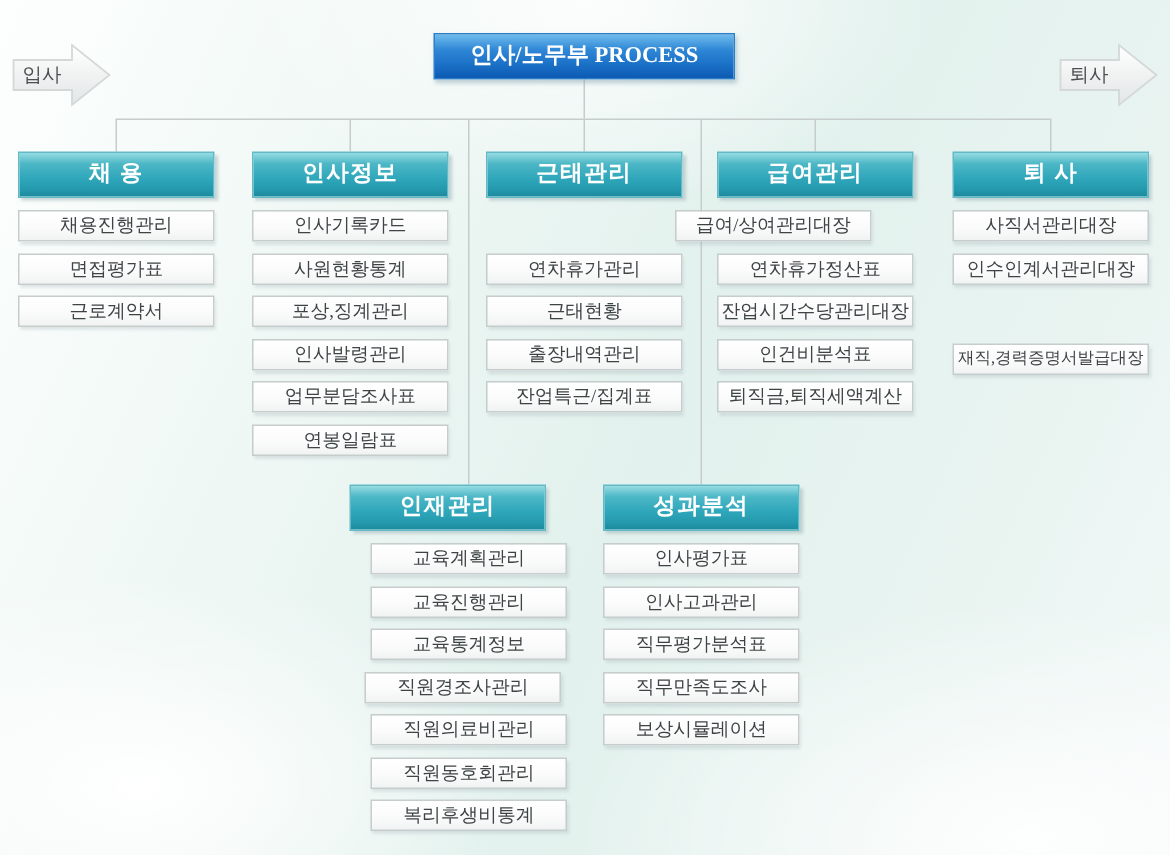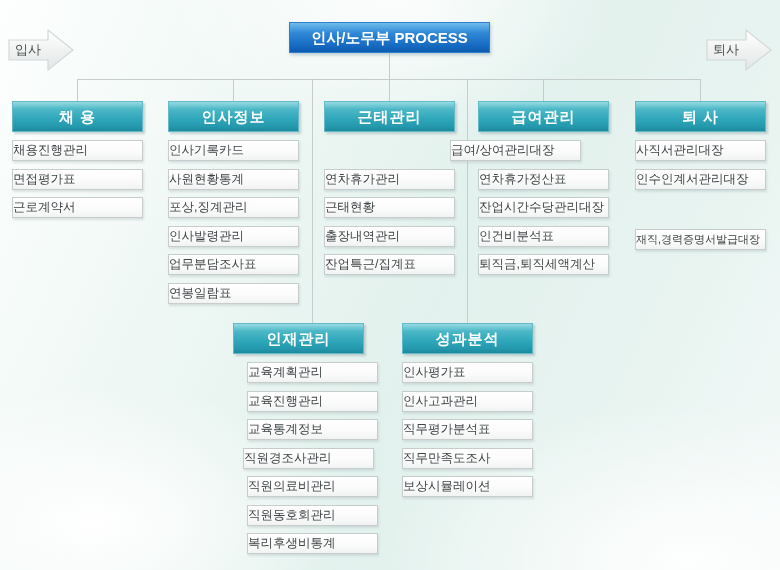--- a/index.html
+++ b/index.html
@@ -1,18 +1,18 @@
 <!DOCTYPE html>
 <html><head>
 <meta charset="utf-8">
 <style>
   html,body{margin:0;padding:0;background:#ffffff;}
   .canvas{
     position:relative;width:780px;height:570px;overflow:hidden;
-    font-family:Liberation Sans, sans-serif;
+    font-family:Liberation Serif, serif;
     background:
       radial-gradient(60% 45% at 12% 92%, #ffffff 0%, rgba(255,255,255,0) 55%),
       radial-gradient(70% 50% at 88% 98%, rgba(255,255,255,0.9) 0%, rgba(255,255,255,0) 55%),
       radial-gradient(50% 40% at 50% 0%, rgba(255,255,255,0.85) 0%, rgba(255,255,255,0) 60%),
       linear-gradient(115deg, #fdfffe 0%, #eef7f4 30%, #e2f1ed 55%, #e9f4f1 80%, #f3f9f8 100%);
   }
   .line{position:absolute;background:#c6cbcc;}
   .title-box{
     position:absolute;left:289px;top:22px;width:201px;height:31px;box-sizing:border-box;
     text-align:center;line-height:29px;color:#ffffff;font-weight:bold;font-size:15px;
@@ -20,21 +20,21 @@
     border:1px solid #2e7fc8;box-shadow:1px 2px 3px rgba(130,160,175,0.5);
   }
   .head{
     position:absolute;width:131px;height:31px;box-sizing:border-box;
     text-align:center;line-height:29px;color:#ffffff;font-weight:bold;font-size:15px;letter-spacing:1px;
     background:linear-gradient(180deg,#96dbe2 0%,#4cb7c6 25%,#2ea6ba 60%,#2498ac 85%,#1d8a9e 100%);
     border:1px solid #63bac6;box-shadow:2px 2px 2px rgba(140,165,168,0.45);
   }
   .node{
     position:absolute;width:131px;height:21px;box-sizing:border-box;
-    text-align:left;line-height:19px;font-size:12.5px;color:#3e4446;white-space:nowrap;overflow:hidden;
+    text-align:center;line-height:19px;font-size:12.5px;color:#3e4446;white-space:nowrap;overflow:hidden;
     background:linear-gradient(180deg,#ffffff 0%,#fbfbfb 55%,#f1f3f3 100%);
     border:1px solid #c7cccd;box-shadow:1px 2px 2px rgba(165,180,182,0.35);
   }
   .arrow{position:absolute;width:66px;height:44px;}
   .arrow svg{position:absolute;left:0;top:0;}
   .arrow-label{
     position:absolute;left:0;top:12px;width:40px;height:20px;line-height:20px;
     text-align:center;font-size:13px;color:#4a4f50;
   }
 </style>

